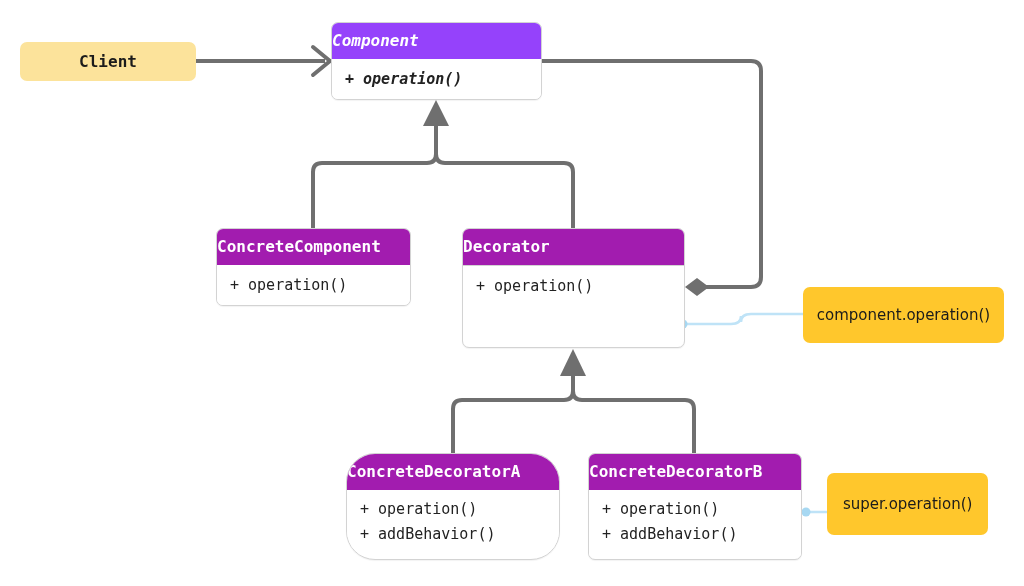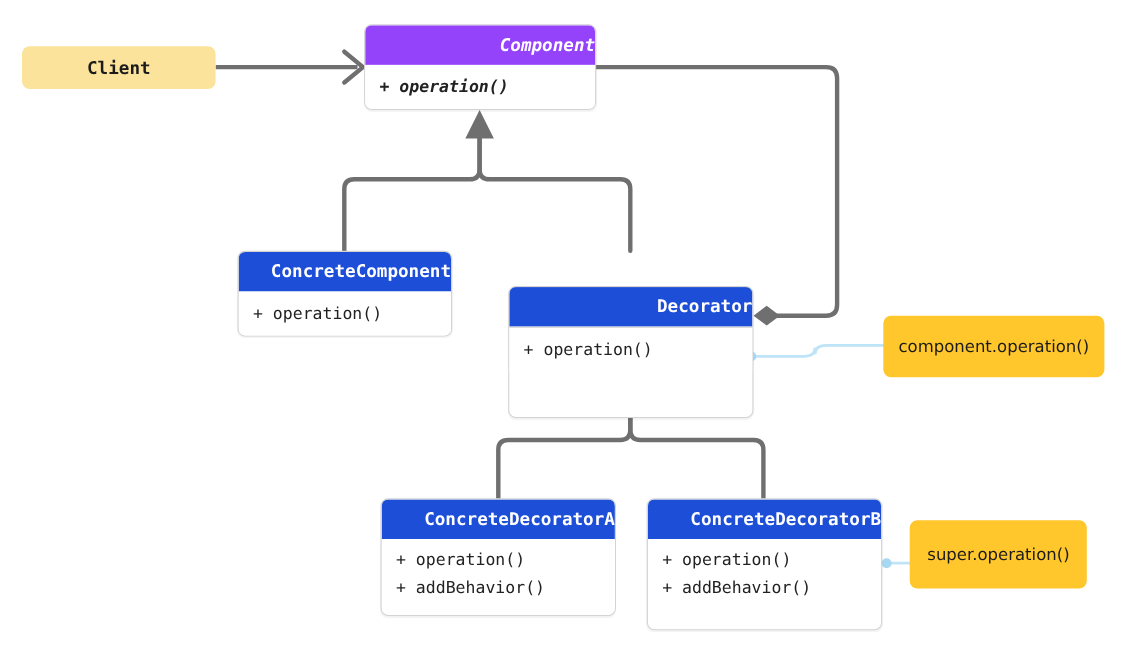--- a/index.html
+++ b/index.html
@@ -33,28 +33,28 @@
     background: #ffffff;
     overflow: hidden;
     box-shadow: 0 1px 1px rgba(0,0,0,0.05);
     z-index: 3;
   }
   .uml-title {
     box-sizing: border-box;
     width: 100%;
     height: 36px;
     line-height: 36px;
-    text-align: right;
+    text-align: left;
     color: #ffffff;
     font-size: 16px;
     font-weight: bold;
     letter-spacing: 0px;
     white-space: nowrap;
   }
-  .uml-title.blue   { background: #1d4ed8; }
+  .uml-title.blue   { background: #a21caf; }
   .uml-title.purple { background: #9542fb; font-style: italic; }
 
   .uml-row {
     box-sizing: border-box;
     width: 100%;
     height: 41px;
     line-height: 41px;
     padding-left: 13px;
     font-size: 15px;
     color: #222222;
@@ -153,34 +153,34 @@
   <div class="uml" style="left:331px; top:22px; width:211px; height:78px;">
     <div class="uml-title purple">Component</div>
     <div class="uml-row italic">+ operation()</div>
   </div>
 
   <div class="uml" style="left:216px; top:228px; width:195px; height:78px;">
     <div class="uml-title blue">ConcreteComponent</div>
     <div class="uml-row">+ operation()</div>
   </div>
 
-  <div class="uml" style="left:462px; top:228px; width:223px; height:120px;margin-top:32px;">
+  <div class="uml" style="left:462px; top:228px; width:223px; height:120px;">
     <div class="uml-title blue">Decorator</div>
     <div class="uml-row sep">+ operation()</div>
   </div>
 
-  <div class="uml" style="left:346px; top:453px; width:214px; height:107px;">
+  <div class="uml" style="left:346px; top:453px; width:214px; height:107px;border-radius:29px;">
     <div class="uml-title blue">ConcreteDecoratorA</div>
     <div class="uml-stack">
       <div class="uml-line">+ operation()</div>
       <div class="uml-line">+ addBehavior()</div>
     </div>
   </div>
 
-  <div class="uml" style="left:588px; top:453px; width:214px; height:120px;">
+  <div class="uml" style="left:588px; top:453px; width:214px; height:107px;">
     <div class="uml-title blue">ConcreteDecoratorB</div>
     <div class="uml-stack">
       <div class="uml-line">+ operation()</div>
       <div class="uml-line">+ addBehavior()</div>
     </div>
   </div>
 
   <div class="plain note center" style="left:803px; top:287px; width:201px; height:56px;">
     <div class="note-line">component.operation()</div>
   </div>

